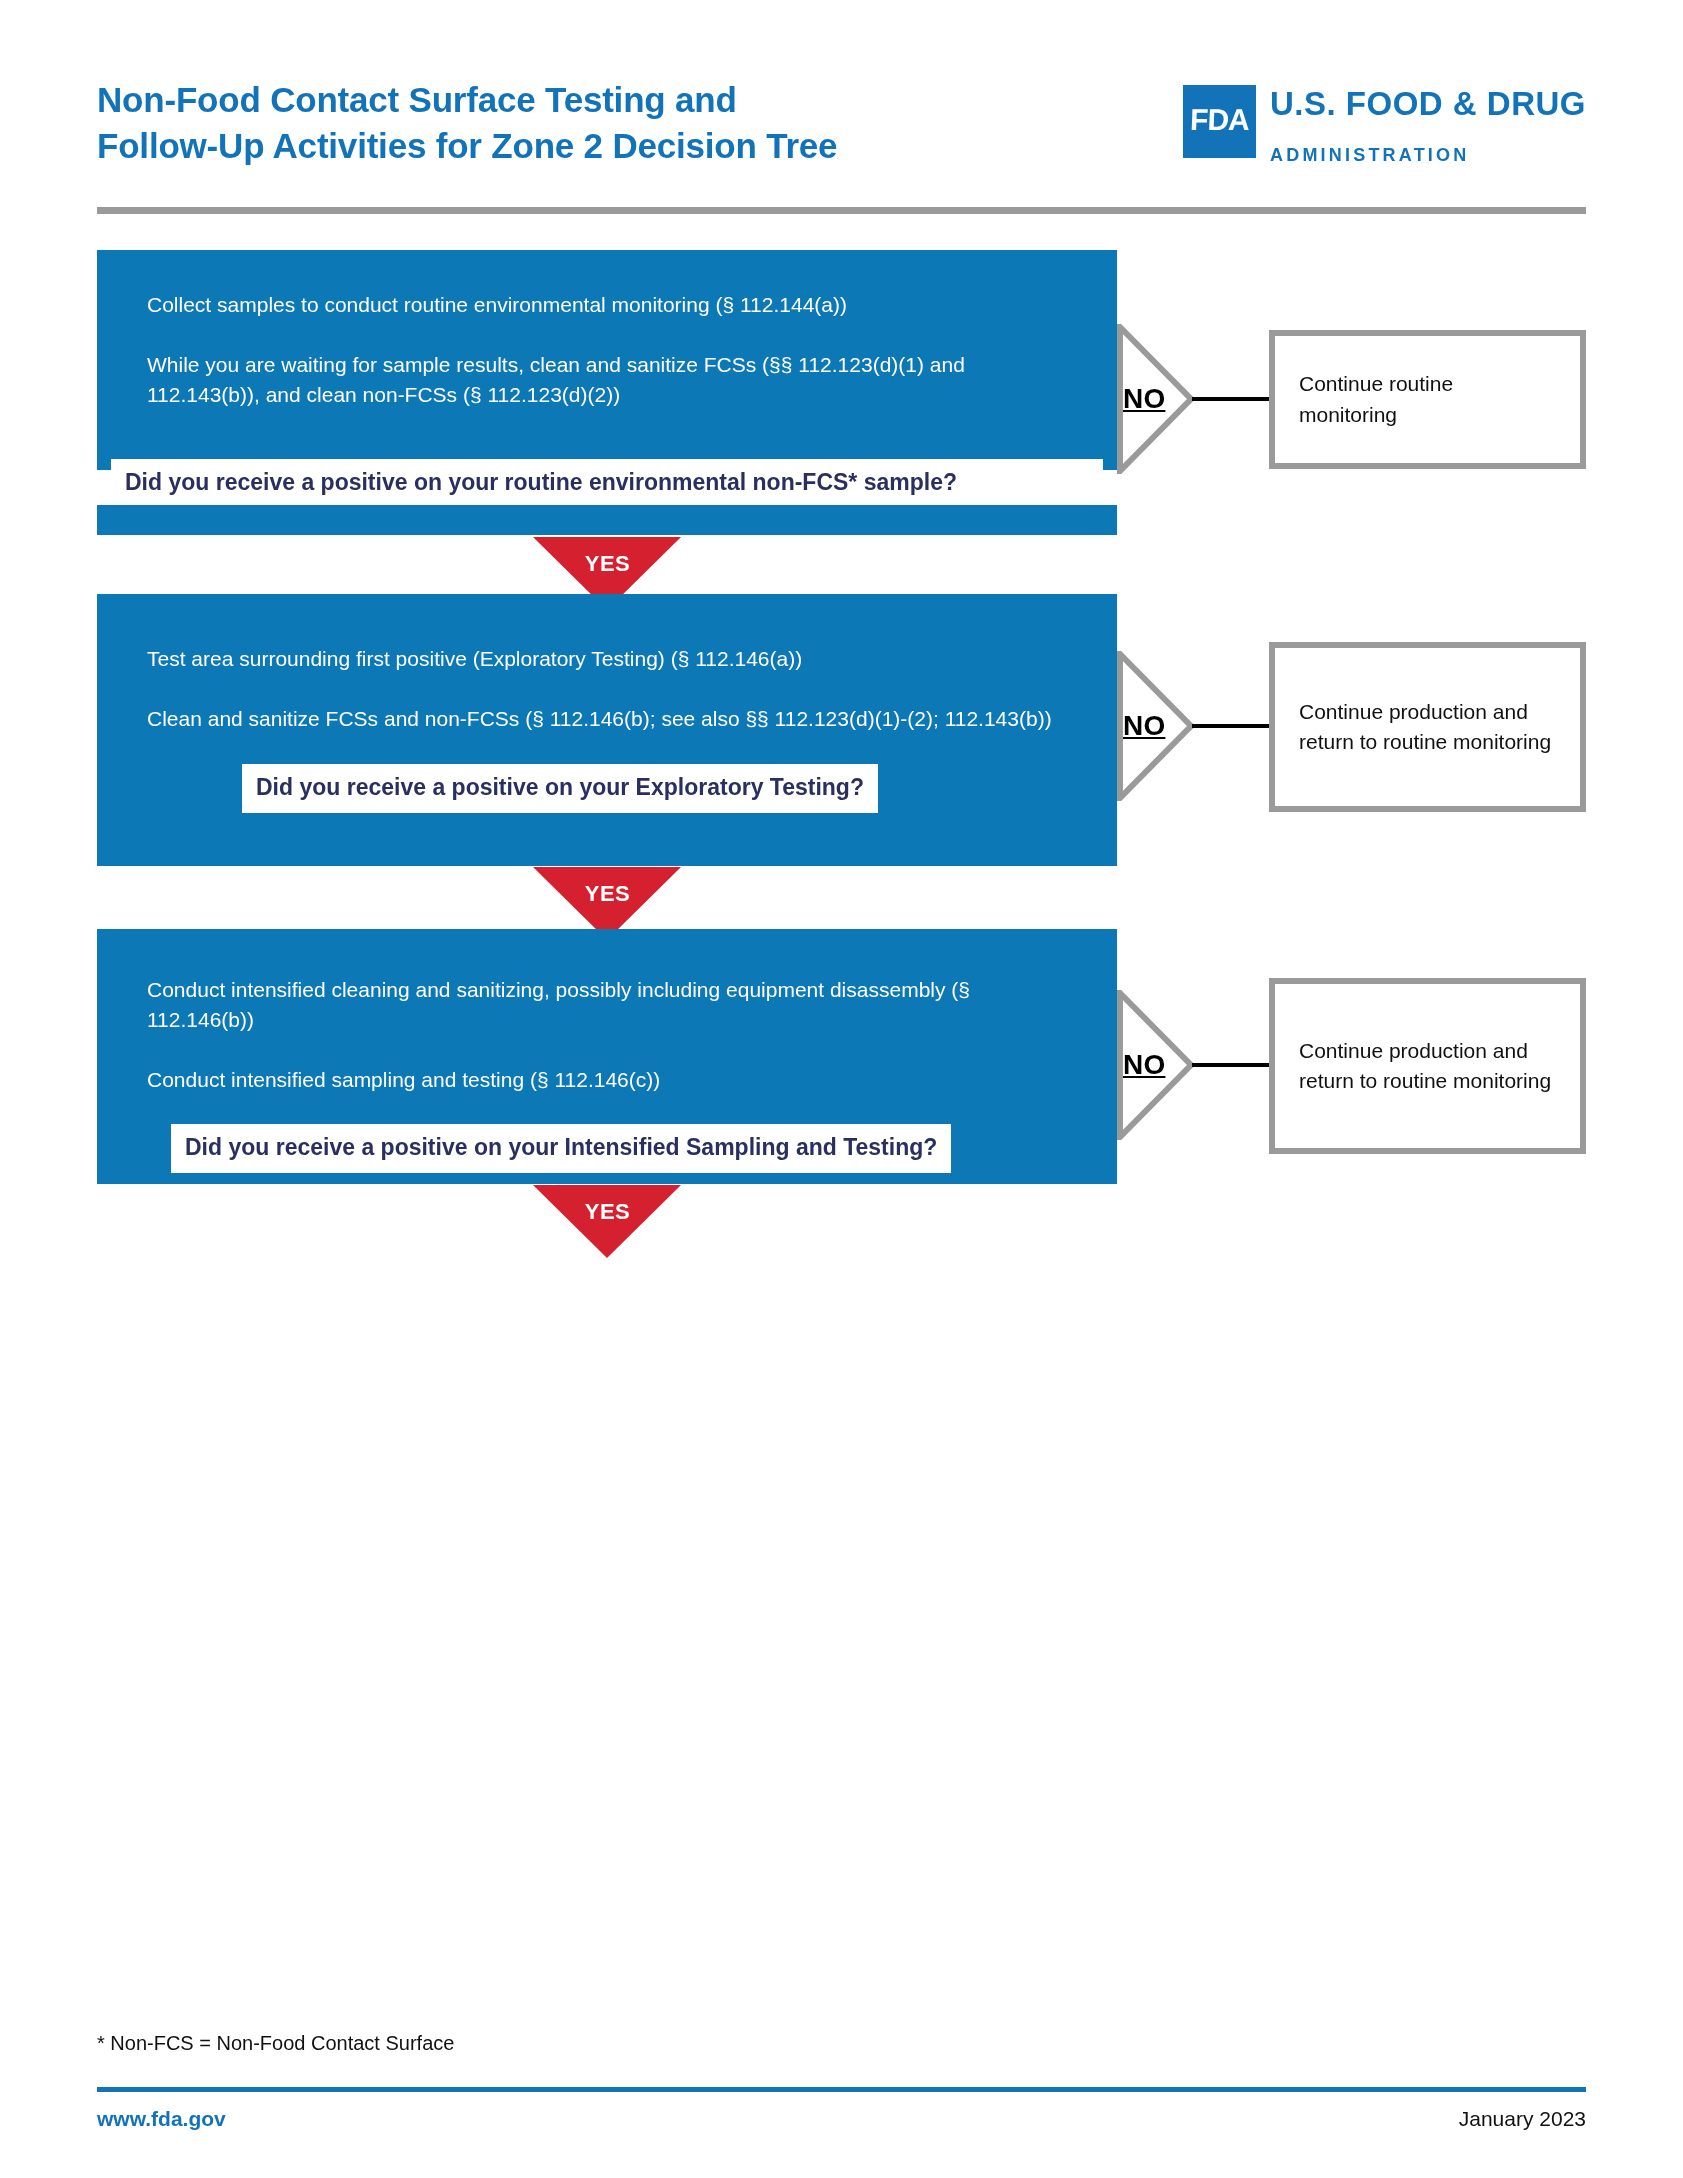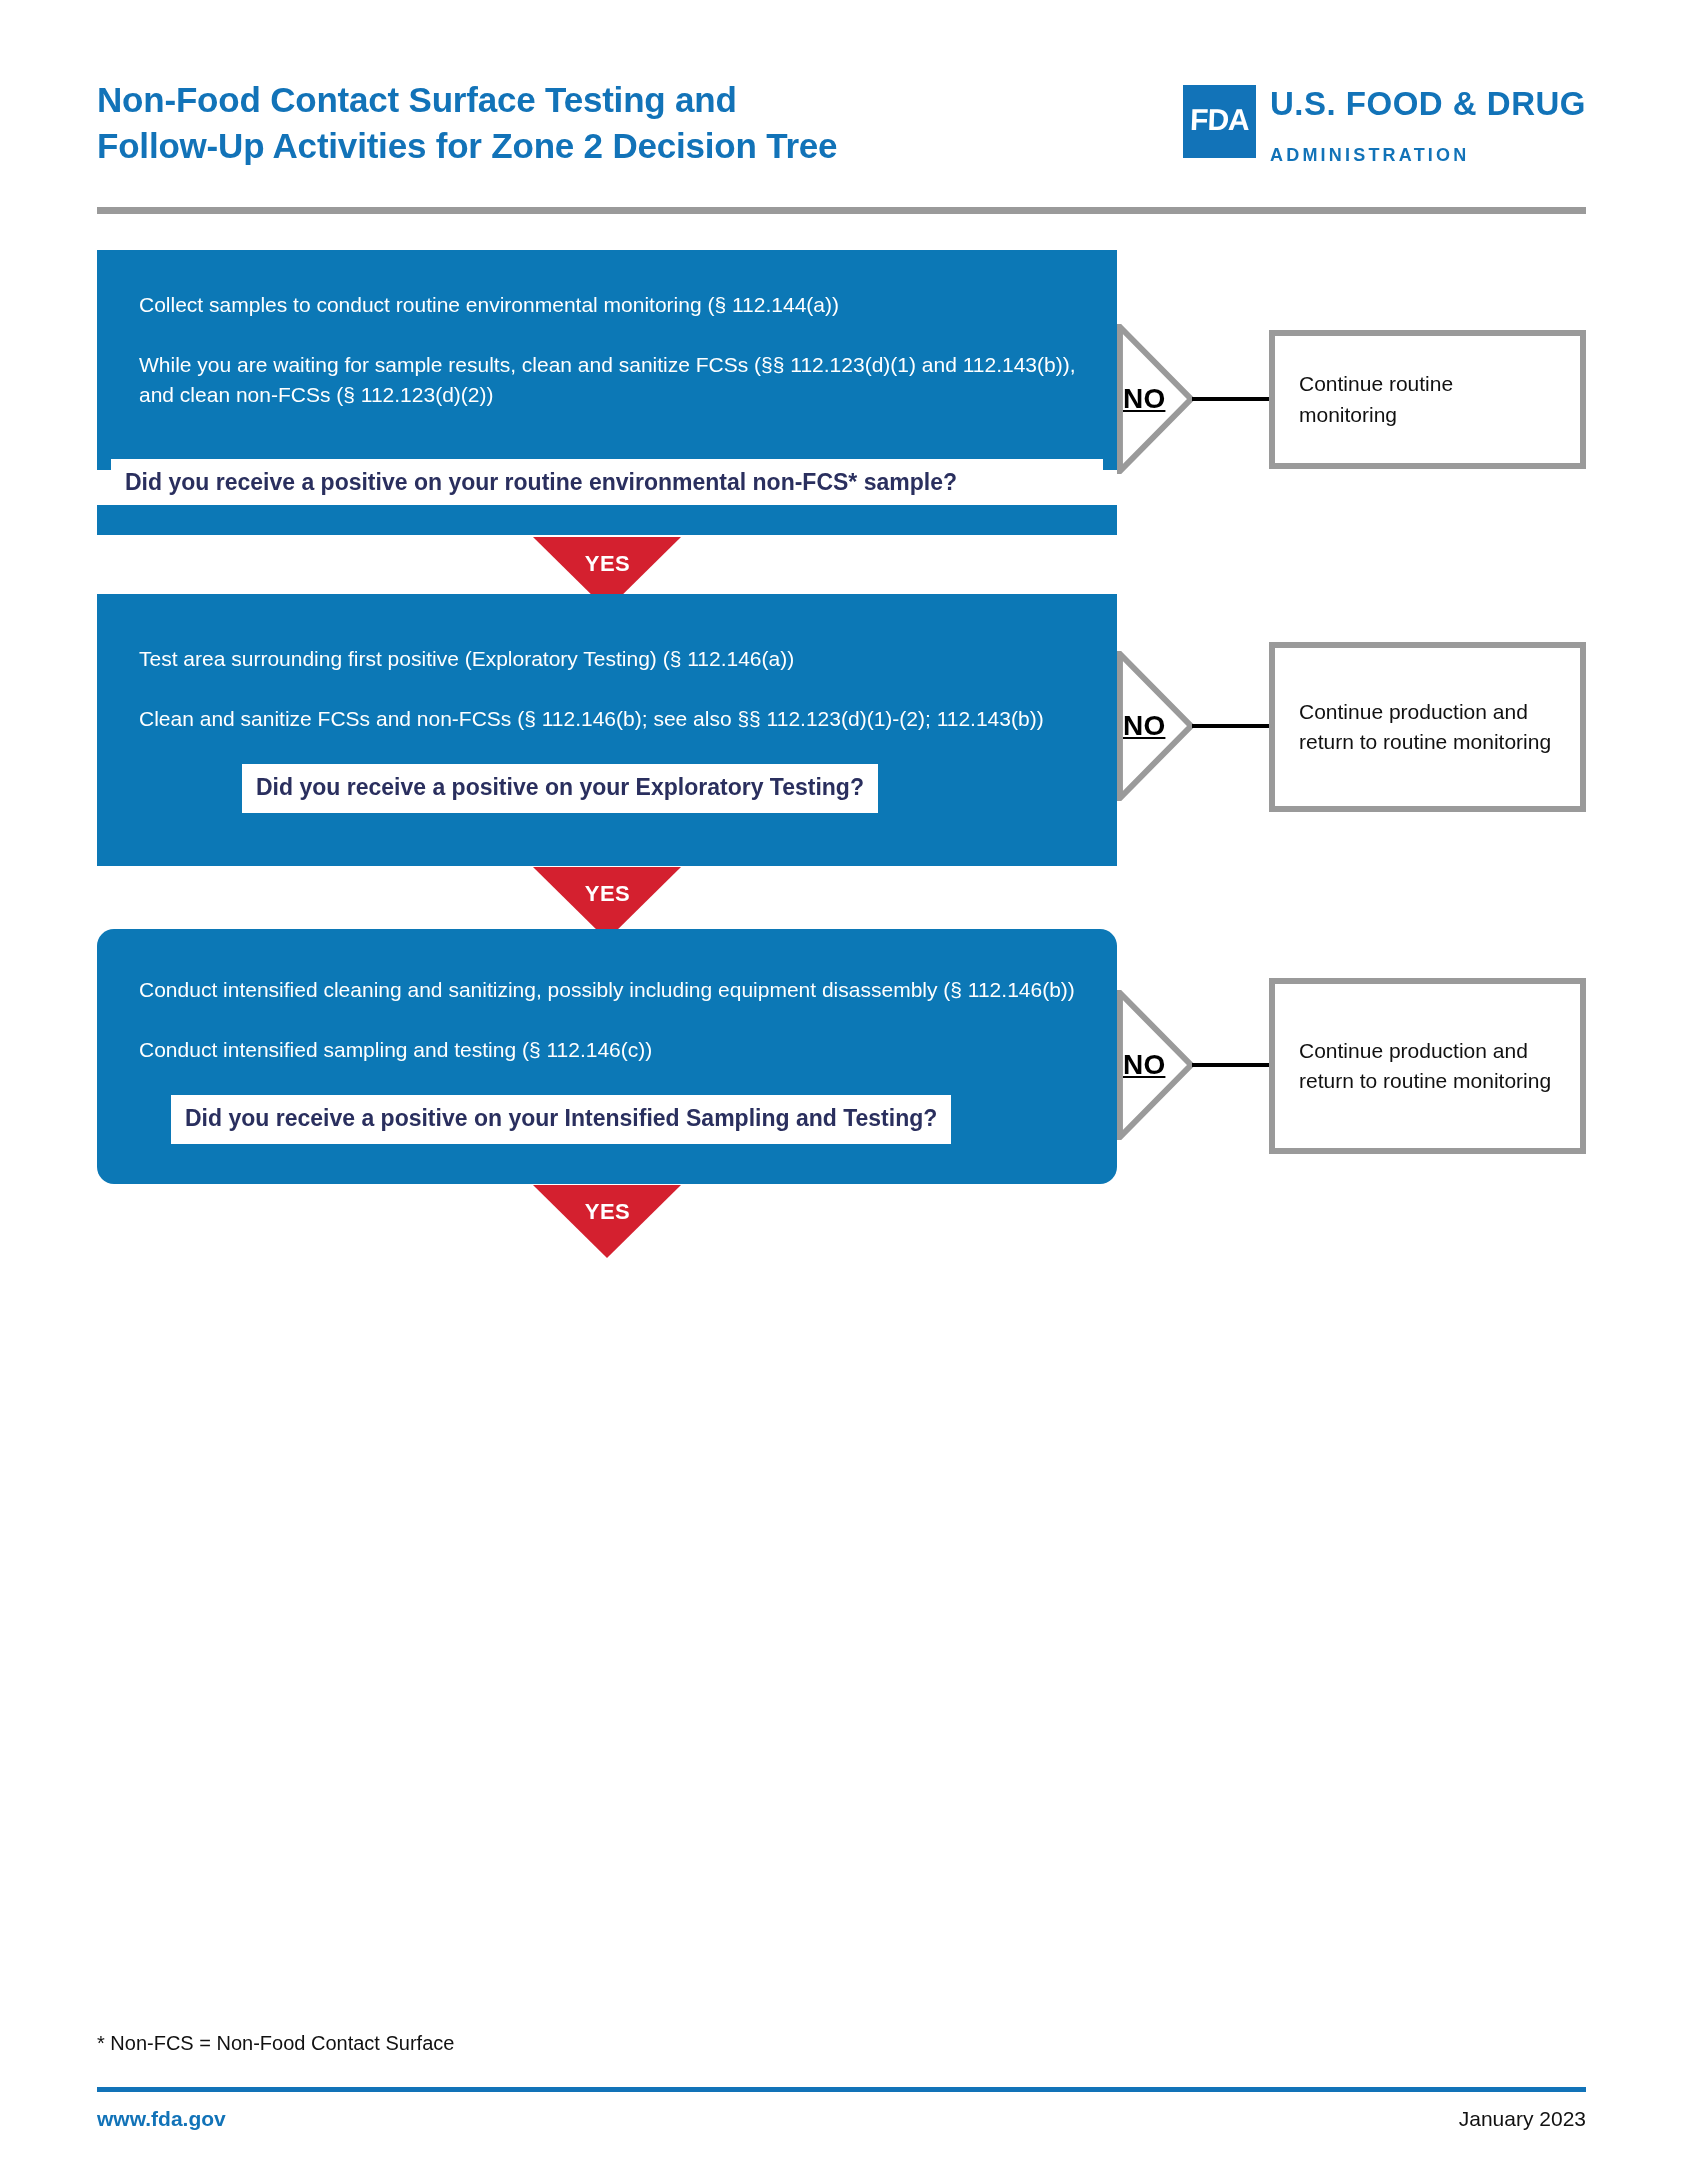--- a/index.html
+++ b/index.html
@@ -104,21 +104,21 @@
     background: #0C78B6;
     box-sizing: border-box;
     padding: 40px 38px 34px 38px;
   }
   .stage-body {
     color: #ffffff;
     font-size: 21px;
     line-height: 1.42;
   }
   .stage-body p {
-    margin: 0 0 30px 4px;
+    margin: 0 0 30px 12px;
   }
   .stage-body p:last-child {
     margin-bottom: 0;
   }
   .question-band {
     background: #ffffff;
     color: #2A2F5E;
     font-size: 23px;
     font-weight: bold;
     line-height: 1.3;
@@ -302,21 +302,21 @@
   </div>
   <div class="outcome-box" style="left:1269px; top:642px; width:317px; height:170px;">
     <span>Continue production and return to routine monitoring</span>
   </div>
 
   <div class="yes-tri" style="left:533px; top:867px;">
     <div class="tri-shape"></div>
     <div class="yes-label">YES</div>
   </div>
 
-  <div class="stage" id="stage-3" style="top:929px; height:255px; padding-top:46px;border-radius:17px;">
+  <div class="stage" id="stage-3" style="top:929px; height:255px; padding-top:46px;">
     <div class="stage-body">
       <p>Conduct intensified cleaning and sanitizing, possibly including equipment disassembly (§ 112.146(b))</p>
       <p>Conduct intensified sampling and testing (§ 112.146(c))</p>
       <div class="qband-wrap indent2">
         <div class="question-band">Did you receive a positive on your Intensified Sampling and Testing?</div>
       </div>
     </div>
   </div>
 
   <div class="no-branch" style="left:1117px; top:990px; width:475px; height:150px;">

